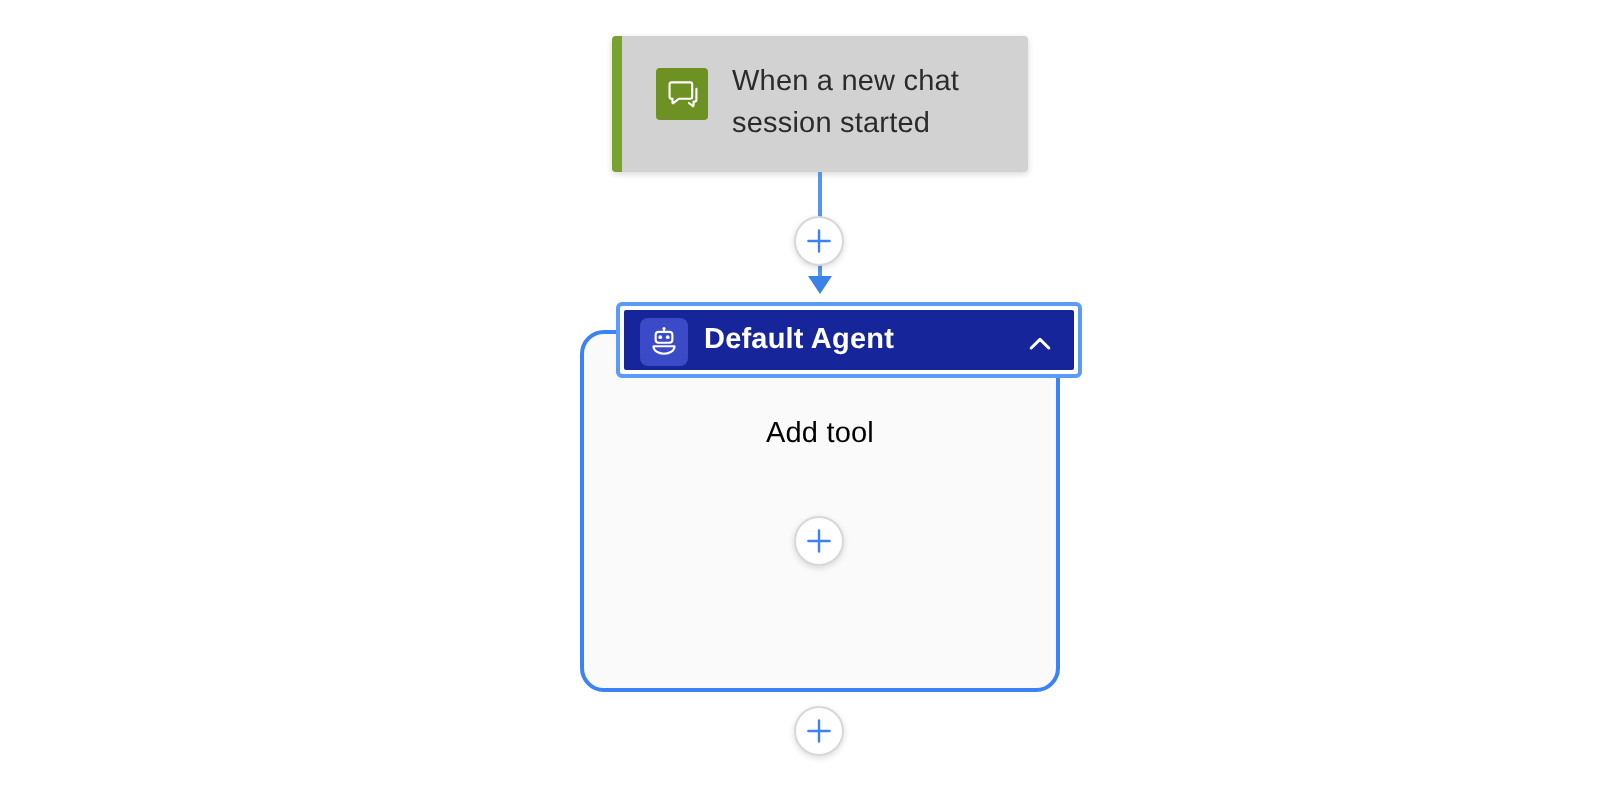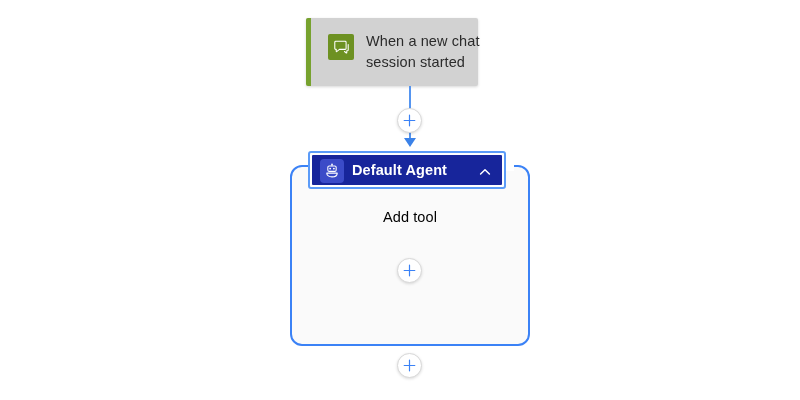--- a/index.html
+++ b/index.html
@@ -19,21 +19,21 @@
     width: 800px;
     height: 400px;
     background: #ffffff;
   }
 
   
   .trigger-card {
     position: absolute;
     left: 306px;
     top: 18px;
-    width: 172px;
+    width: 208px;
     height: 68px;
     background: #d2d2d2;
     border-radius: 2px;
     box-shadow: 0 1px 3px rgba(0,0,0,0.16);
     display: flex;
     align-items: center;
     box-sizing: border-box;
   }
   .trigger-accent {
     position: absolute;
@@ -127,21 +127,21 @@
     width: 204px;
     height: 6px;
     background: #ffffff;
   }
 
   
   .agent-header-ring {
     position: absolute;
     left: 308px;
     top: 151px;
-    width: 198px;
+    width: 233px;
     height: 38px;
     border: 2px solid #5b9bf8;
     border-radius: 3px;
     background: #ffffff;
     box-sizing: border-box;
     padding: 2px;
   }
   .agent-header {
     position: relative;
     width: 100%;

